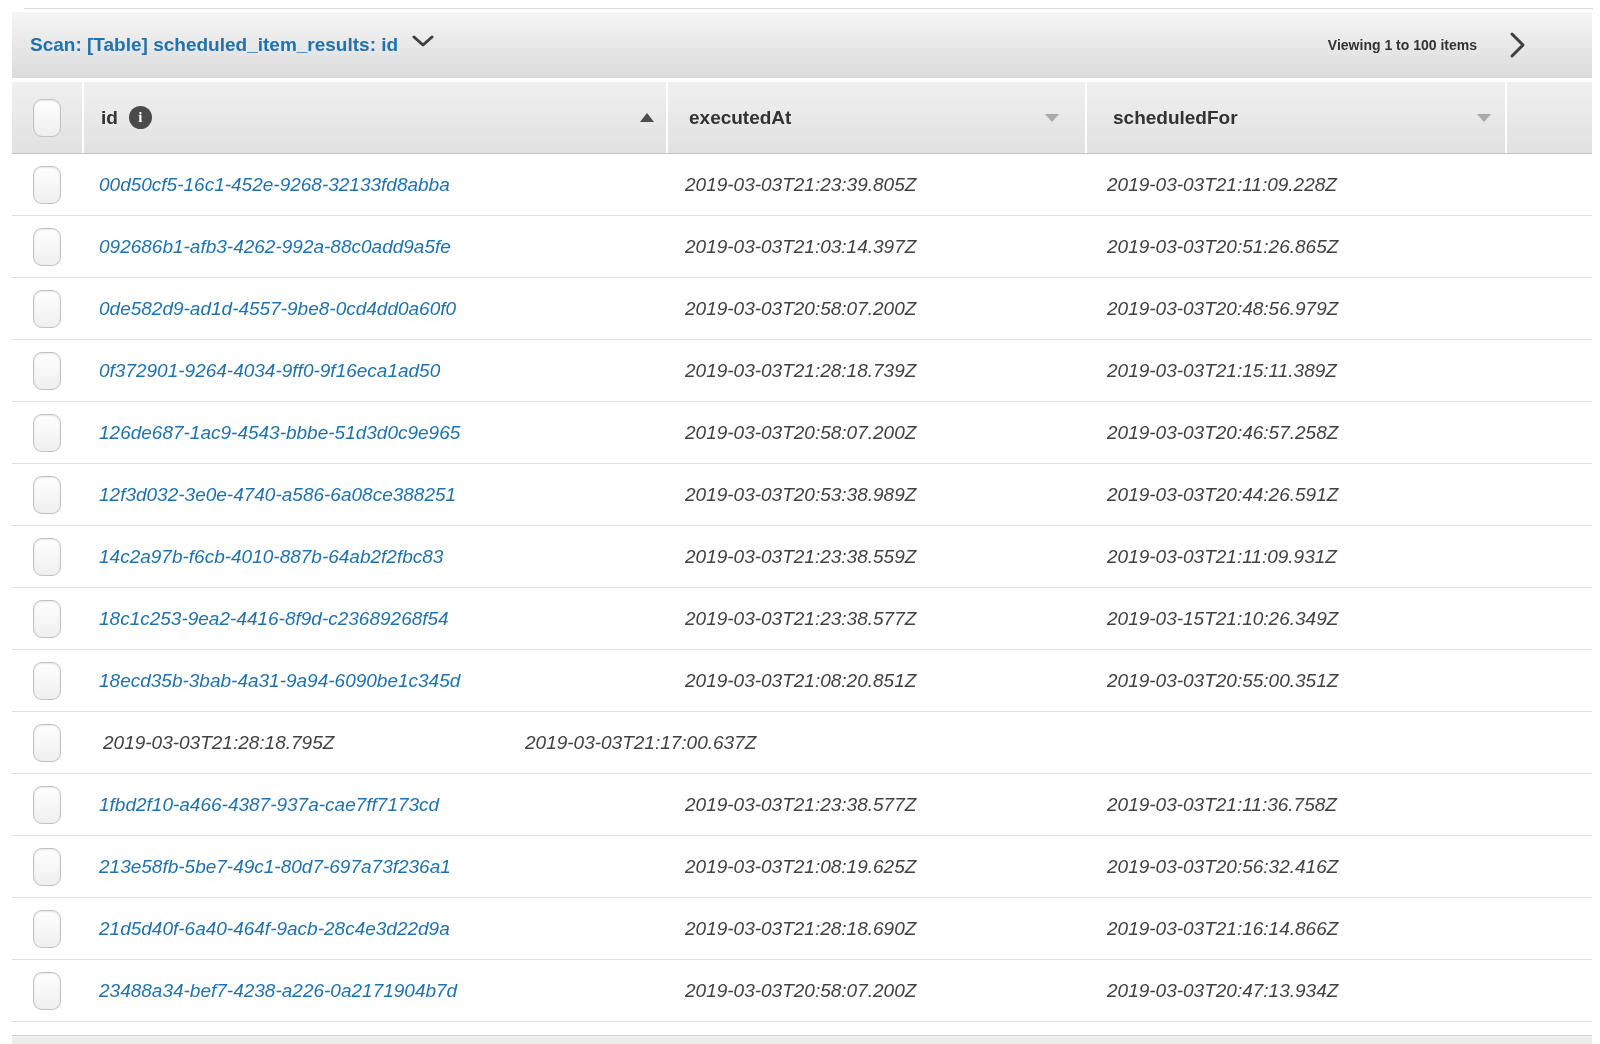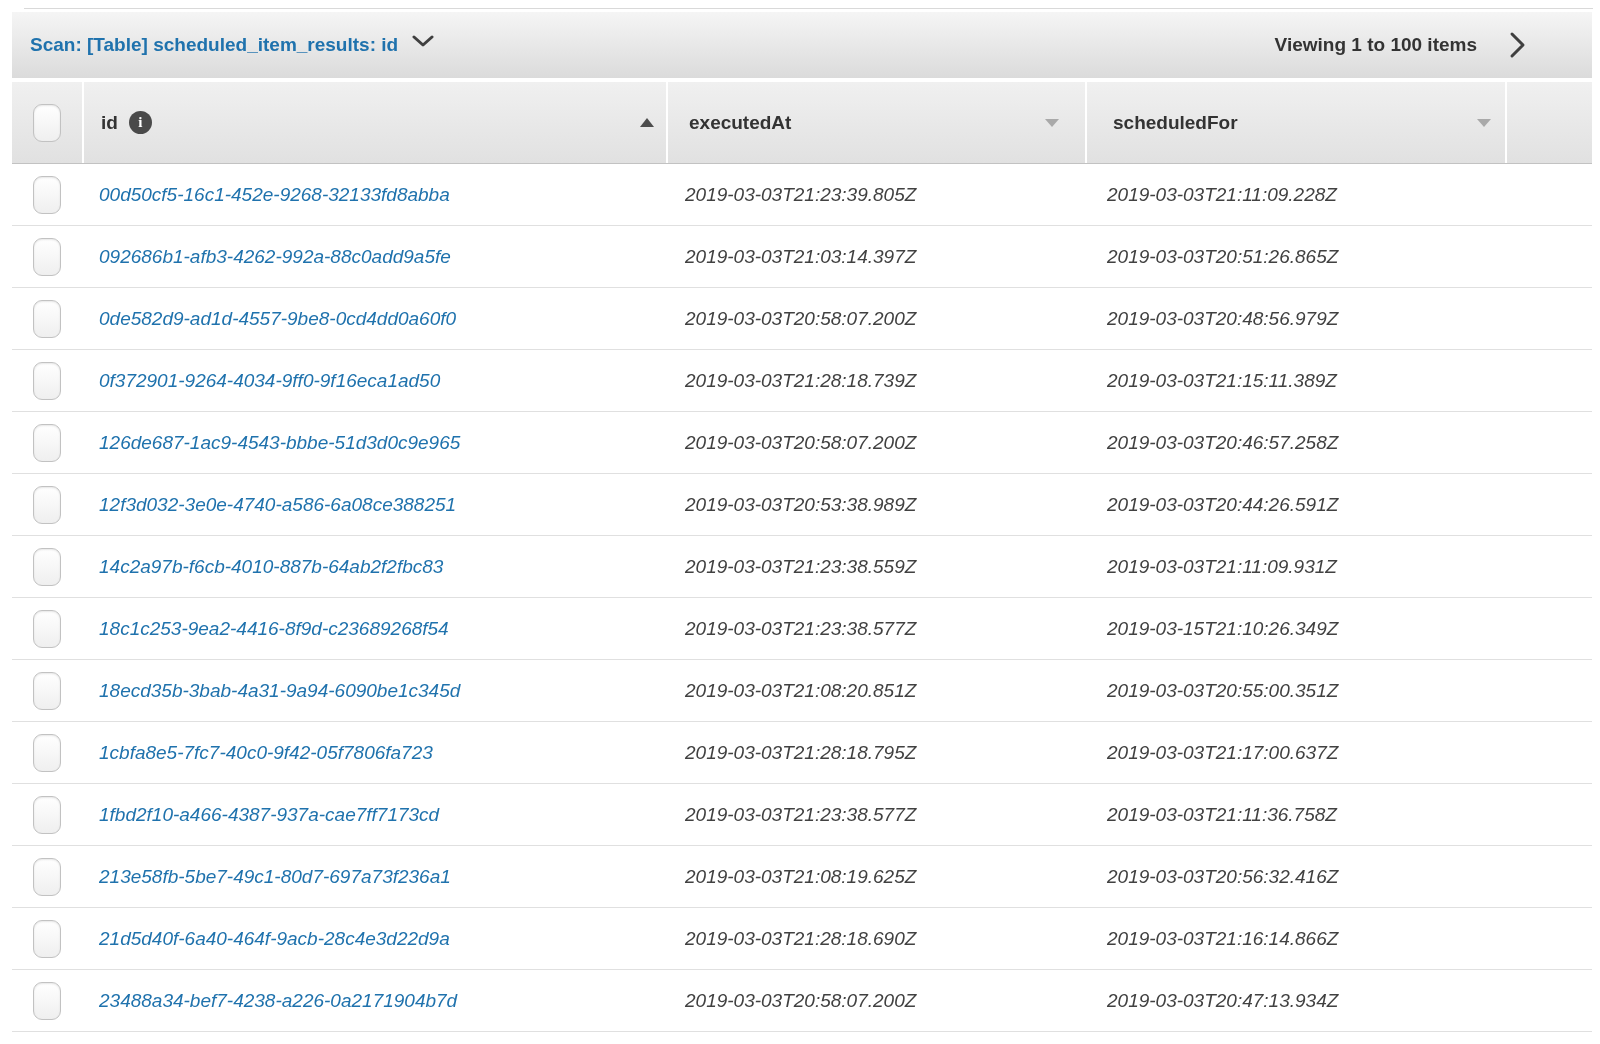--- a/index.html
+++ b/index.html
@@ -14,25 +14,25 @@
   .top-line{position:absolute;top:8px;left:24px;right:7px;height:1px;background:#d9d9d9;}
   .panel{position:absolute;top:12px;left:12px;width:1580px;}
 
   
   .toolbar{height:66px;background:linear-gradient(#f5f5f5,#dbdbdb);
     display:flex;align-items:center;justify-content:space-between;
     padding:0 66px 0 18px;margin-bottom:4px;}
   .scan-group{display:flex;align-items:flex-start;gap:14px;cursor:pointer;}
   .scan-label{font-size:19px;font-weight:bold;color:var(--link-blue);}
   .view-group{display:flex;align-items:center;gap:32px;}
-  .view-label{font-size:19px;font-weight:bold;color:var(--header-text);}
+  .view-label{font-size:14px;font-weight:bold;color:var(--header-text);}
   .icon-svg{display:block;}
 
   
-  .header-row{display:flex;height:82px;border-bottom:1px solid #c2c2c2;}
+  .header-row{display:flex;height:72px;border-bottom:1px solid #c2c2c2;}
   .hcell{background:linear-gradient(#f0f0f0,#e1e1e1);display:flex;align-items:center;height:100%;}
   .hcell + .hcell{margin-left:2px;}
   .hlabel{font-size:19px;font-weight:bold;color:var(--header-text);}
   .c-check{width:70px;justify-content:center;}
   .c-id{width:582px;padding-left:17px;padding-right:12px;}
   .c-exec{width:417px;padding-left:21px;padding-right:26px;}
   .c-sched{width:418px;padding-left:26px;padding-right:14px;gap:10px;}
   .c-rest{flex:1;}
   .spacer{flex:1;}
 
@@ -190,23 +190,20 @@
         <div class="cell c-id">
           <a class="idlink">18ecd35b-3bab-4a31-9a94-6090be1c345d</a>
         </div>
         <div class="cell c-exec">2019-03-03T21:08:20.851Z</div>
         <div class="cell c-sched">2019-03-03T20:55:00.351Z</div>
       </div>
       <div class="row">
         <div class="cell c-check" style="justify-content: center;">
           <span class="checkbox"></span>
         </div>
-        <div class="cell c-id">
-          <a class="idlink">1cbfa8e5-7fc7-40c0-9f42-05f7806fa723</a>
-        </div>
         <div class="cell c-exec">2019-03-03T21:28:18.795Z</div>
         <div class="cell c-sched">2019-03-03T21:17:00.637Z</div>
       </div>
       <div class="row">
         <div class="cell c-check" style="justify-content: center;">
           <span class="checkbox"></span>
         </div>
         <div class="cell c-id">
           <a class="idlink">1fbd2f10-a466-4387-937a-cae7ff7173cd</a>
         </div>

